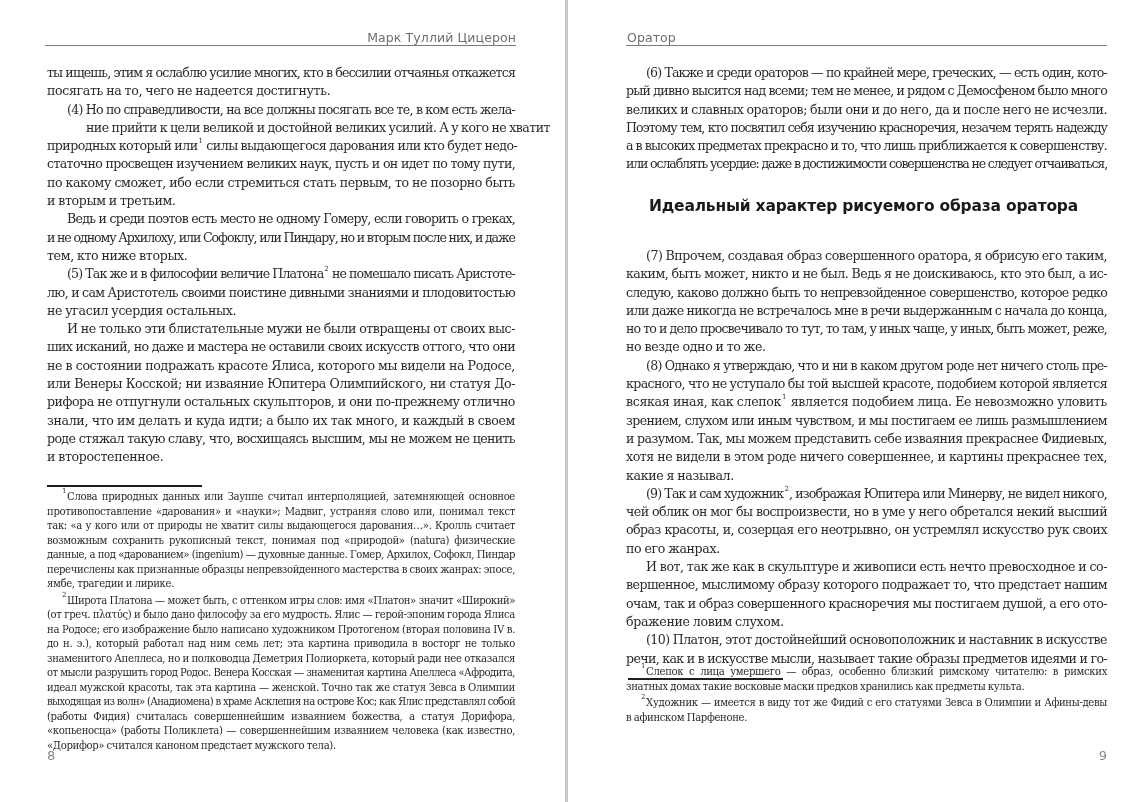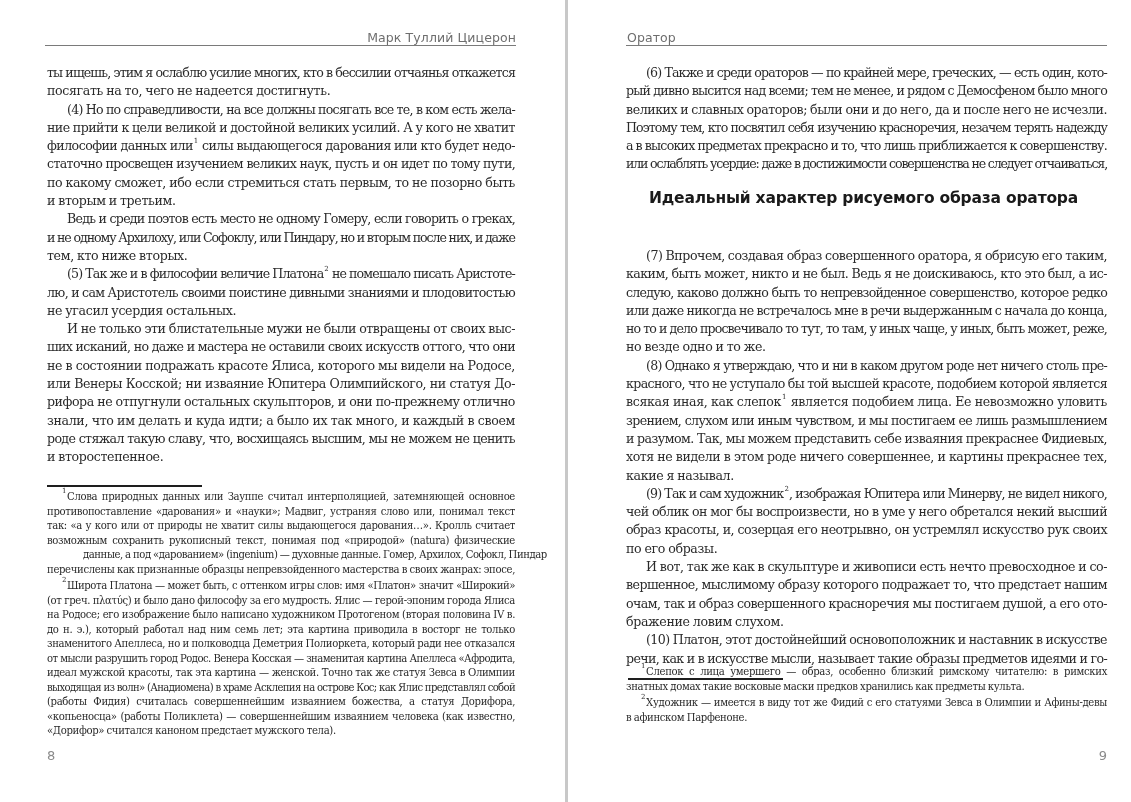--- a/index.html
+++ b/index.html
@@ -22,38 +22,38 @@
     .line.last { text-align-last: left; }
     .line.indent { padding-left: 20px; }
     .fn-line { display: block; height: 14.5px; line-height: 14.5px; font-size: 10.1px; white-space: nowrap; text-align: justify; text-align-last: justify; letter-spacing: -0.35px; word-spacing: -0.4px; }
     .fn-line.last { text-align-last: left; }
     .fn-line.indent { padding-left: 14px; }
     .fn-gap { height: 2px; }
     sup { font-size: 7px; vertical-align: 7px; line-height: 0; margin: 0 1px; }
     .fn-rule { position: absolute; height: 1.5px; background: #1e1e1e; }
     #page-left .fn-rule { left: 47px; top: 485px; width: 155px; }
     #page-right .fn-rule { left: 628px; left: 60px; top: 678px; width: 155px; }
-    .section-heading { position: absolute; left: 81px; top: 189px; font-family: "DejaVu Sans", sans-serif; font-weight: bold; font-size: 15.5px; color: #1a1a1a; letter-spacing: -0.2px; }
+    .section-heading { position: absolute; left: 81px; top: 197px; font-family: "DejaVu Sans", sans-serif; font-weight: bold; font-size: 15.5px; color: #1a1a1a; letter-spacing: -0.2px; }
     .folio { position: absolute; font-family: "DejaVu Sans", sans-serif; font-size: 13px; color: #8a8a8a; top: 748px; }
     #page-left .folio { left: 47px; }
     #page-right .folio { right: 24px; }
   </style>
 </head>
 <body>
 
 <div class="page" id="page-left">
   <div class="running-head">Марк Туллий Цицерон</div>
   <div class="head-rule"></div>
 
   <div class="text-block" style="top:64px;">
     <span class="line" style="letter-spacing: -0.85px;">ты ищешь, этим я ослаблю усилие многих, кто в бессилии отчаянья откажется</span>
     <span class="line last">посягать на то, чего не надеется достигнуть.</span>
     <span class="line indent" style="letter-spacing: -0.75px;">(4) Но по справедливости, на все должны посягать все те, в ком есть жела-</span>
-    <span class="line" style="letter-spacing: -0.55px;">ние прийти к цели великой и достойной великих усилий. А у кого не хватит</span>
-    <span class="line" style="letter-spacing: -0.55px;"><span>философии данных или</span><sup>1</sup><span> силы выдающегося дарования или кто будет недо-</span></span>
+    <span class="line" style="letter-spacing: -0.55px; margin-left: 39px;">ние прийти к цели великой и достойной великих усилий. А у кого не хватит</span>
+    <span class="line" style="letter-spacing: -0.55px;"><span>природных который или</span><sup>1</sup><span> силы выдающегося дарования или кто будет недо-</span></span>
     <span class="line" style="letter-spacing: -0.65px;">статочно просвещен изучением великих наук, пусть и он идет по тому пути,</span>
     <span class="line" style="letter-spacing: -0.45px;">по какому сможет, ибо если стремиться стать первым, то не позорно быть</span>
     <span class="line last">и вторым и третьим.</span>
     <span class="line indent" style="letter-spacing: -0.75px;">Ведь и среди поэтов есть место не одному Гомеру, если говорить о греках,</span>
     <span class="line" style="letter-spacing: -1.05px;">и не одному Архилоху, или Софоклу, или Пиндару, но и вторым после них, и даже</span>
     <span class="line last">тем, кто ниже вторых.</span>
     <span class="line indent" style="letter-spacing: -0.85px;"><span>(5) Так же и в философии величие Платона</span><sup>2</sup><span> не помешало писать Аристоте-</span></span>
     <span class="line" style="letter-spacing: -0.65px;">лю, и сам Аристотель своими поистине дивными знаниями и плодовитостью</span>
     <span class="line last">не угасил усердия остальных.</span>
     <span class="line indent" style="letter-spacing: -0.45px;">И не только эти блистательные мужи не были отвращены от своих выс-</span>
@@ -67,22 +67,23 @@
   </div>
 
   <div class="fn-rule"></div>
 
   <div class="text-block" style="top:490px;">
     <div>
       <span class="fn-line indent"><sup>1</sup><span>Слова природных данных или Заупп​е считал интерполяцией, затемняющей основное</span></span>
       <span class="fn-line">противопоставление «дарования» и «науки»; Мадвиг, устраняя слово или, понимал текст</span>
       <span class="fn-line">так: «а у кого или от природы не хватит силы выдающегося дарования…». Кролль считает</span>
       <span class="fn-line">возможным сохранить рукописный текст, понимая под «природой» (natura) физические</span>
-      <span class="fn-line" style="letter-spacing: -0.45px; margin-left: 36px;">данные, а под «дарованием» (ingenium) — духовные данные. Гомер, Архилох, Софокл, Пиндар</span>
+      <span class="fn-line" style="letter-spacing: -0.45px;">данные, а под «дарованием» (ingenium) — духовные данные. Гомер, Архилох, Софокл, Пиндар</span>
       <span class="fn-line">перечислены как признанные образцы непревзойденного мастерства в своих жанрах: эпосе,</span>
+      <span class="fn-line last">ямбе, трагедии и лирике.</span>
     </div>
     <div class="fn-gap"></div>
     <div>
       <span class="fn-line indent" style="letter-spacing: -0.45px;"><sup>2</sup><span>Широта Платона — может быть, с оттенком игры слов: имя «Платон» значит «Широкий»</span></span>
       <span class="fn-line">(от греч. πλατύς) и было дано философу за его мудрость. Ялис — герой-эпоним города Ялиса</span>
       <span class="fn-line">на Родосе; его изображение было написано художником Протогеном (вторая половина IV в.</span>
       <span class="fn-line">до н. э.), который работал над ним семь лет; эта картина приводила в восторг не только</span>
       <span class="fn-line">знаменитого Апеллеса, но и полководца Деметрия Полиоркета, который ради нее отказался</span>
       <span class="fn-line" style="letter-spacing: -0.55px;">от мысли разрушить город Родос. Венера Косская — знаменитая картина Апеллеса «Афродита,</span>
       <span class="fn-line">идеал мужской красоты, так эта картина — женской. Точно так же статуя Зевса в Олимпии</span>
@@ -123,21 +124,21 @@
     <span class="line indent" style="letter-spacing: -0.75px;">(8) Однако я утверждаю, что и ни в каком другом роде нет ничего столь пре-</span>
     <span class="line" style="letter-spacing: -0.65px;">красного, что не уступало бы той высшей красоте, подобием которой является</span>
     <span class="line"><span>всякая иная, как слепок</span><sup>1</sup><span> является подобием лица. Ее невозможно уловить</span></span>
     <span class="line" style="letter-spacing: -0.65px;">зрением, слухом или иным чувством, и мы постигаем ее лишь размышлением</span>
     <span class="line" style="letter-spacing: -0.55px;">и разумом. Так, мы можем представить себе изваяния прекраснее Фидиевых,</span>
     <span class="line" style="letter-spacing: -0.45px;">хотя не видели в этом роде ничего совершеннее, и картины прекраснее тех,</span>
     <span class="line last">какие я называл.</span>
     <span class="line indent" style="letter-spacing: -0.85px;"><span>(9) Так и сам художник</span><sup>2</sup><span>, изображая Юпитера или Минерву, не видел никого,</span></span>
     <span class="line" style="letter-spacing: -0.55px;">чей облик он мог бы воспроизвести, но в уме у него обретался некий высший</span>
     <span class="line" style="letter-spacing: -0.55px;">образ красоты, и, созерцая его неотрывно, он устремлял искусство рук своих</span>
-    <span class="line last">по его образы.</span>
+    <span class="line last">по его жанрах.</span>
     <span class="line indent" style="letter-spacing: -0.45px;">И вот, так же как в скульптуре и живописи есть нечто превосходное и со-</span>
     <span class="line" style="letter-spacing: -0.55px;">вершенное, мыслимому образу которого подражает то, что предстает нашим</span>
     <span class="line" style="letter-spacing: -0.55px;">очам, так и образ совершенного красноречия мы постигаем душой, а его ото-</span>
     <span class="line last">бражение ловим слухом.</span>
     <span class="line indent" style="letter-spacing: -0.55px;">(10) Платон, этот достойнейший основоположник и наставник в искусстве</span>
     <span class="line" style="letter-spacing: -0.65px;">речи, как и в искусстве мысли, называет такие образы предметов идеями и го-</span>
   </div>
 
   <div class="fn-rule"></div>
 

